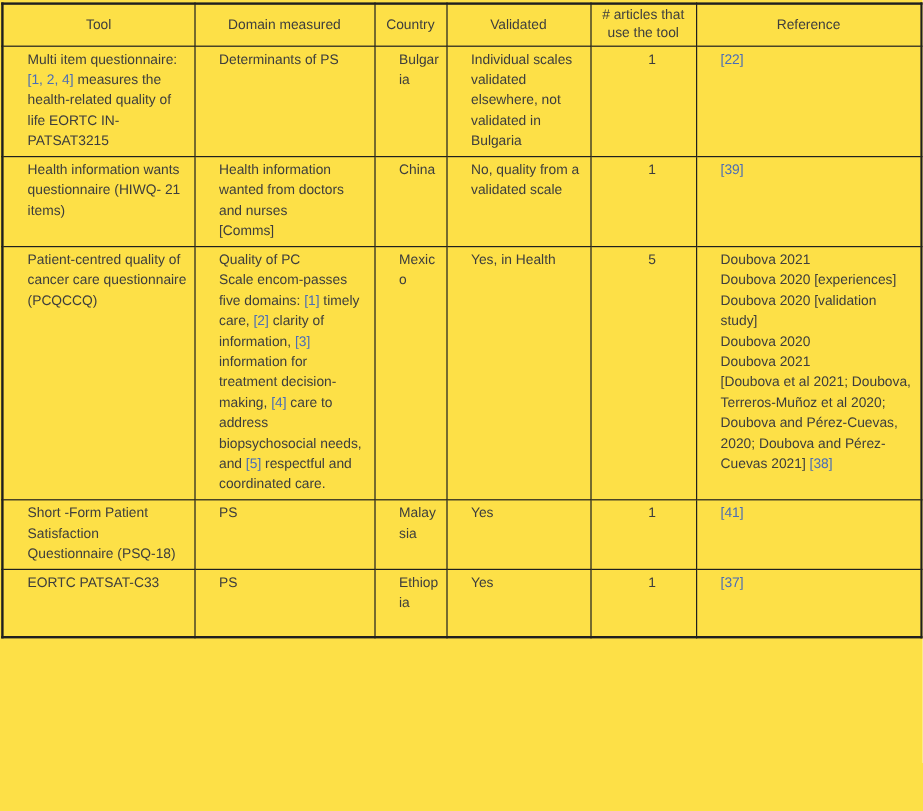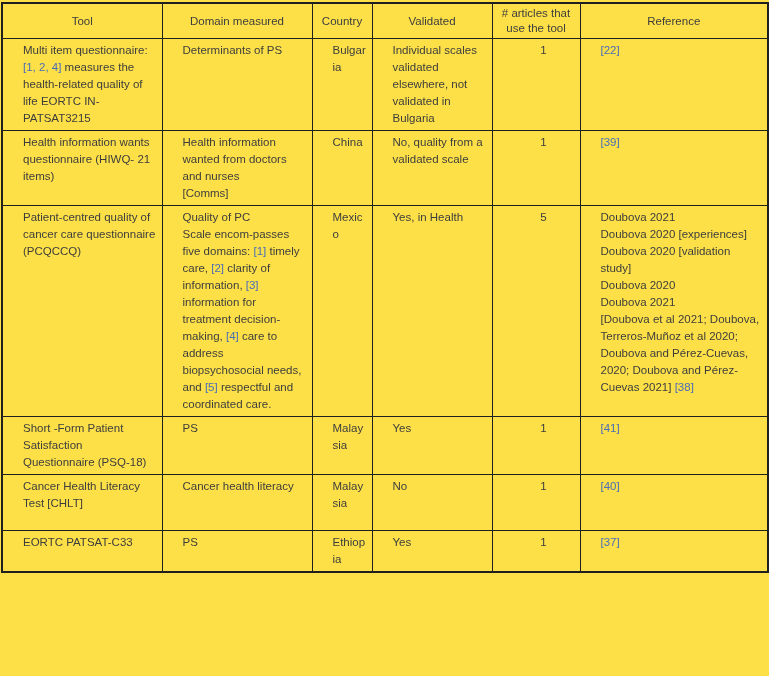--- a/index.html
+++ b/index.html
@@ -104,28 +104,20 @@
         </tr>
         <tr>
           <td><span>Short -Form Patient Satisfaction Questionnaire (PSQ-18)</span></td>
           <td><span>PS</span></td>
           <td><span>Malaysia</span></td>
           <td><span>Yes</span></td>
           <td class="col-articles"><span>1</span></td>
           <td><span class="run-link">[41]</span></td>
         </tr>
         <tr>
-          <td><span>Cancer Health Literacy Test [CHLT]</span></td>
-          <td><span>Cancer health literacy</span></td>
-          <td><span>Malaysia</span></td>
-          <td><span>No</span></td>
-          <td class="col-articles"><span>1</span></td>
-          <td><span class="run-link">[40]</span></td>
-        </tr>
-        <tr>
           <td><span>EORTC PATSAT-C33</span></td>
           <td><span>PS</span></td>
           <td><span>Ethiopia</span></td>
           <td><span>Yes</span></td>
           <td class="col-articles"><span>1</span></td>
           <td><span class="run-link">[37]</span></td>
         </tr>
       </tbody>
   </table>
 </div>

